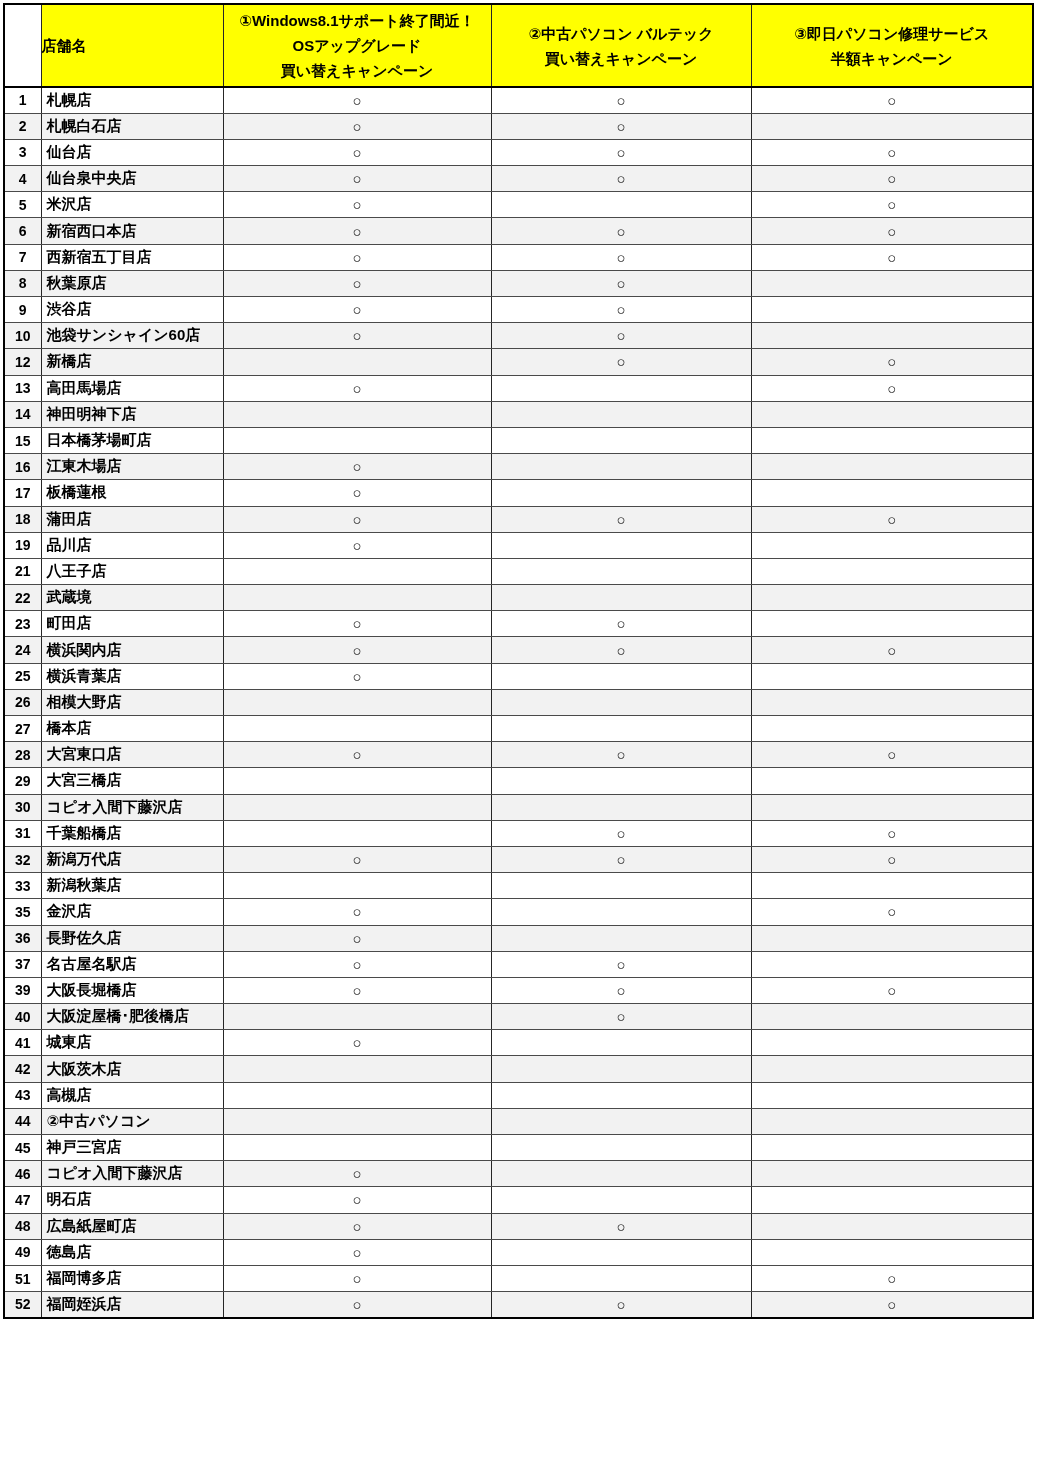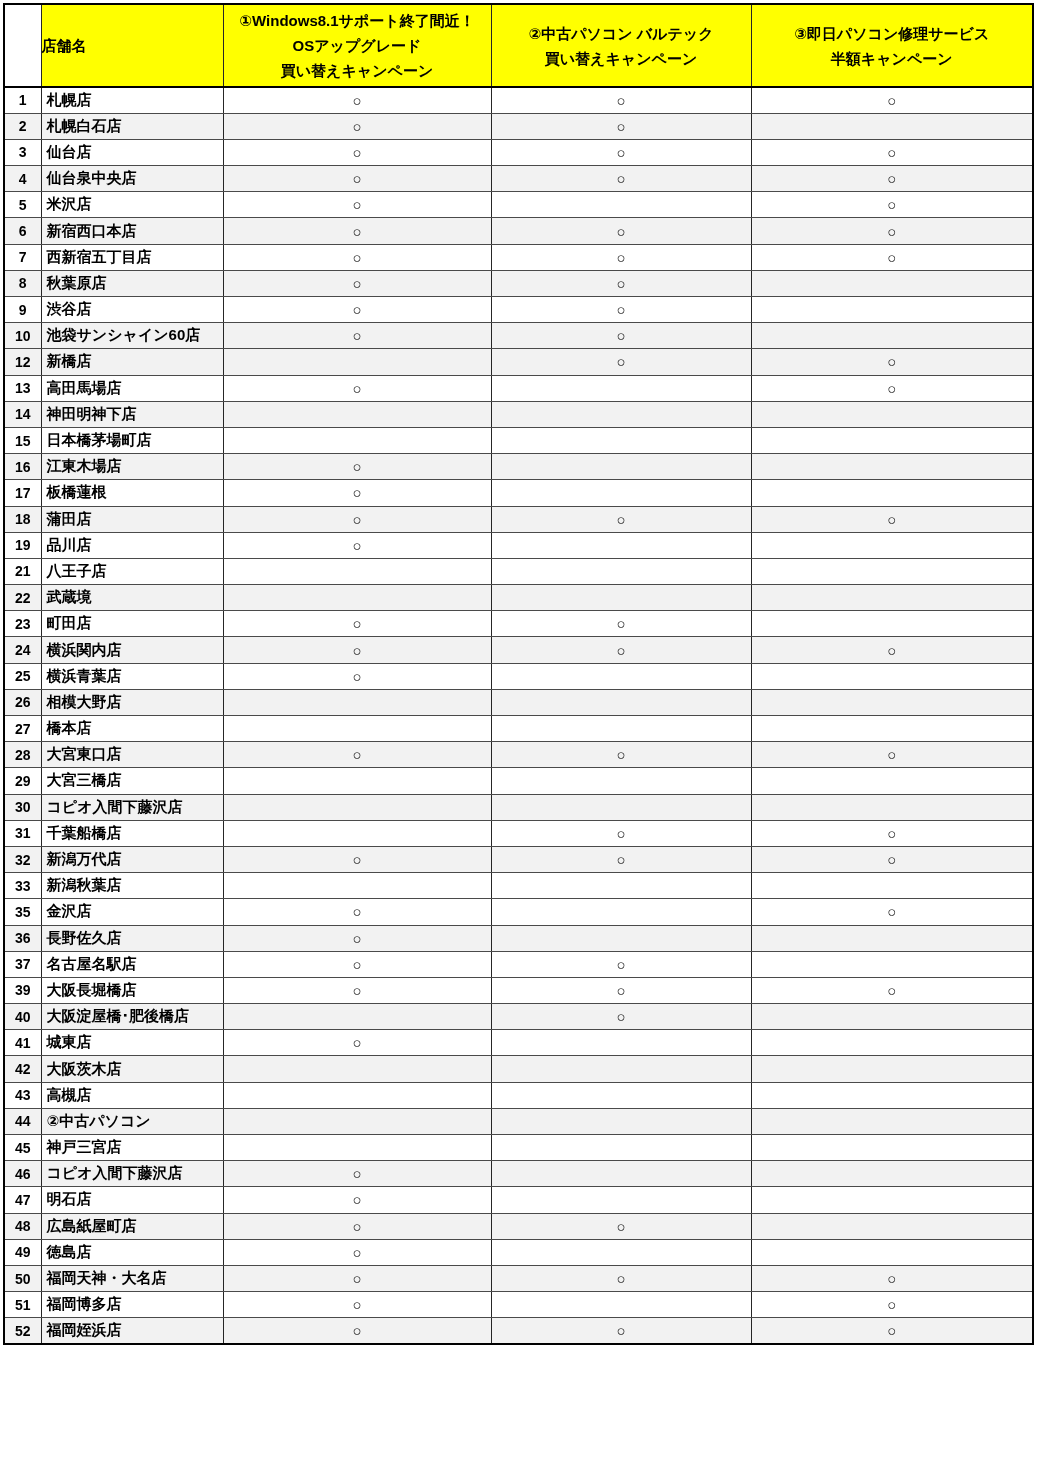--- a/index.html
+++ b/index.html
@@ -409,27 +409,20 @@
           <td class="mark">○</td>
           <td class="mark"></td>
         </tr>
         <tr>
           <td class="num">49</td>
           <td class="store">徳島店</td>
           <td class="mark">○</td>
           <td class="mark"></td>
           <td class="mark"></td>
         </tr>
-        <tr class="band">
-          <td class="num">50</td>
-          <td class="store">福岡天神・大名店</td>
-          <td class="mark">○</td>
-          <td class="mark">○</td>
-          <td class="mark">○</td>
-        </tr>
         <tr>
           <td class="num">51</td>
           <td class="store">福岡博多店</td>
           <td class="mark">○</td>
           <td class="mark"></td>
           <td class="mark">○</td>
         </tr>
         <tr class="band">
           <td class="num">52</td>
           <td class="store">福岡姪浜店</td>

